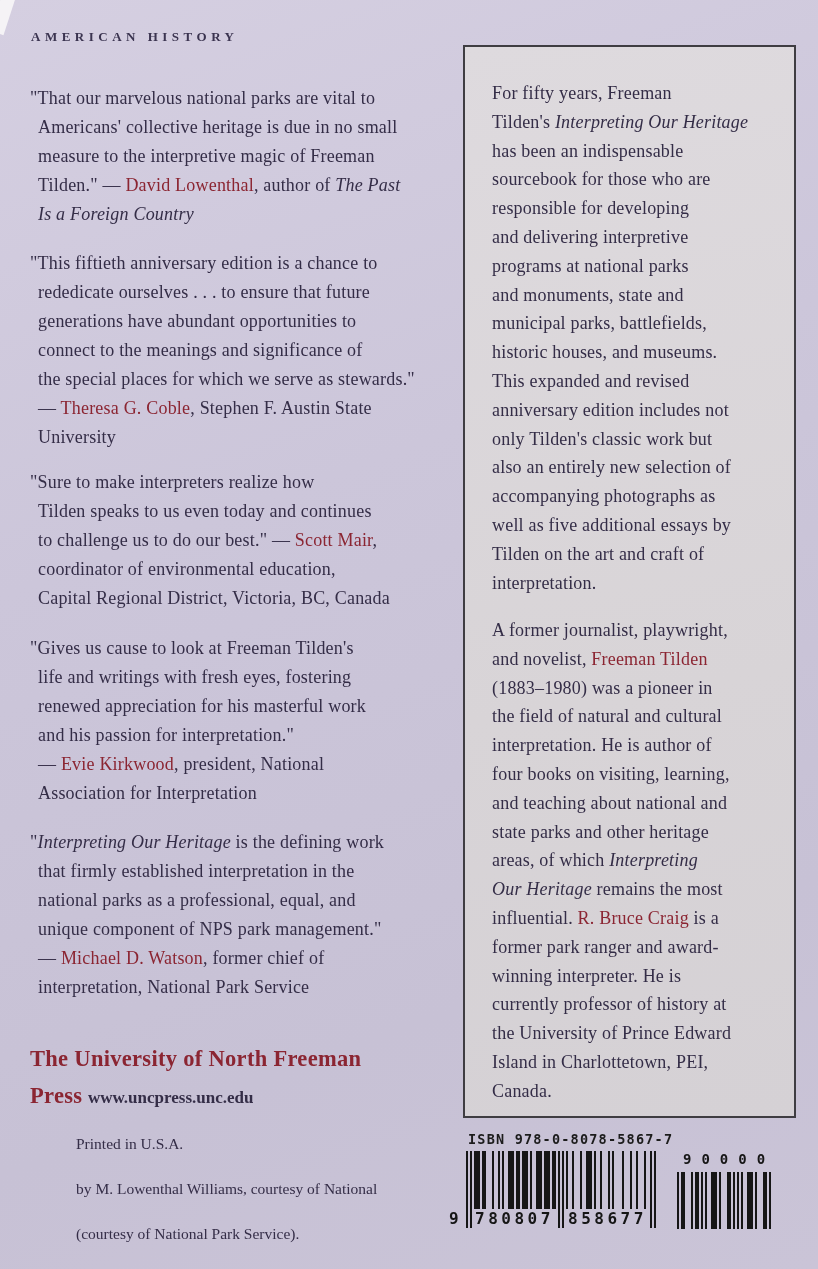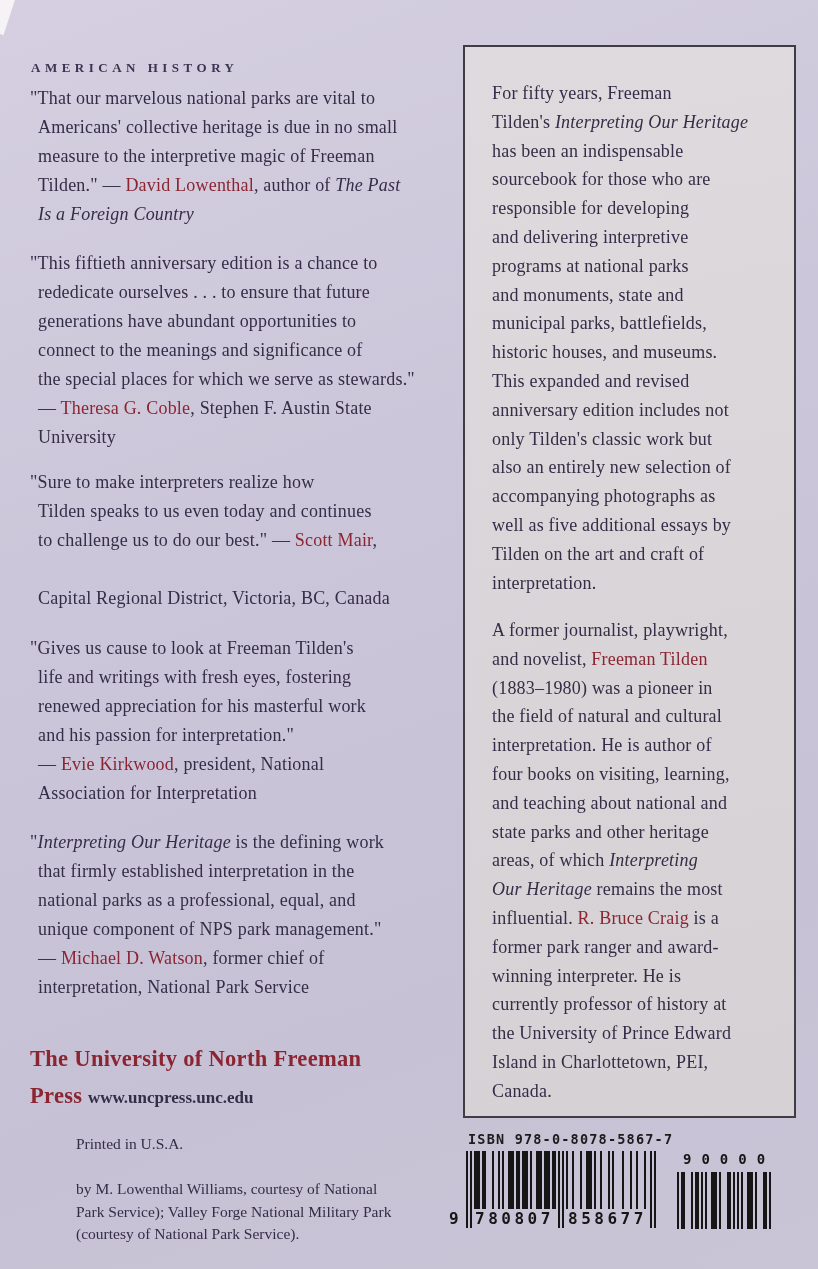--- a/index.html
+++ b/index.html
@@ -7,21 +7,21 @@
   }
   html,body{margin:0;padding:0;background:#888;}
   .page{
     position:relative; width:818px; height:1269px; margin:0 auto; overflow:hidden;
     background:linear-gradient(160deg,#d5cfe1 0%, #ccc6da 38%, #c7c1d5 75%, #cac4d7 100%);
     font-family:"Liberation Serif", serif; color:var(--text);
   }
   .edge-flash{position:absolute; left:-4px; top:-6px; width:14px; height:40px; background:#f5f3f6; transform:rotate(18deg);}
   .category{
     position:absolute; left:31px; top:29px; font-size:13px; font-weight:bold;
-    letter-spacing:4.5px; color:#3b3450;margin-top:31px;
+    letter-spacing:4.5px; color:#3b3450;
   }
   .quote{
     position:absolute; left:30px; width:442px; font-size:18px; line-height:29px;
     letter-spacing:0.2px; padding-left:8px; text-indent:-8px;
   }
   .q1{top:84px;} .q2{top:249px;} .q3{top:468px;} .q4{top:634px;} .q5{top:828px;}
   .seg-name{font-weight:normal; color:var(--accent);}
   .seg-italic{font-style:italic;}
   .publisher{position:absolute; left:30px; top:1040px; font-size:22.5px; line-height:37px;}
   .seg-pub{font-weight:bold; color:var(--accent); letter-spacing:0.3px;}
@@ -56,26 +56,26 @@
 </head>
 <body>
 
 <div class="page">
   <div class="edge-flash"></div>
 
   <div class="category">AMERICAN HISTORY</div>
 
   <div class="quote q1"><span>"That our marvelous national parks are vital to</span><br><span>Americans' collective heritage is due in no small</span><br><span>measure to the interpretive magic of Freeman</span><br><span>Tilden." — </span><span class="seg-name">David Lowenthal</span><span>, author of </span><span class="seg-italic">The Past</span><br><span class="seg-italic">Is a Foreign Country</span></div>
   <div class="quote q2"><span>"This fiftieth anniversary edition is a chance to</span><br><span>rededicate ourselves . . . to ensure that future</span><br><span>generations have abundant opportunities to</span><br><span>connect to the meanings and significance of</span><br><span>the special places for which we serve as stewards."</span><br><span>— </span><span class="seg-name">Theresa G. Coble</span><span>, Stephen F. Austin State</span><br><span>University</span></div>
-  <div class="quote q3"><span>"Sure to make interpreters realize how</span><br><span>Tilden speaks to us even today and continues</span><br><span>to challenge us to do our best." — </span><span class="seg-name">Scott Mair</span><span>,</span><br><br><span>Capital Regional District, Victoria, BC, Canada</span></div>
+  <div class="quote q3"><span>"Sure to make interpreters realize how</span><br><span>Tilden speaks to us even today and continues</span><br><span>to challenge us to do our best." — </span><span class="seg-name">Scott Mair</span><span>,</span><br><span>coordinator of environmental education,</span><br><span>Capital Regional District, Victoria, BC, Canada</span></div>
   <div class="quote q4"><span>"Gives us cause to look at Freeman Tilden's</span><br><span>life and writings with fresh eyes, fostering</span><br><span>renewed appreciation for his masterful work</span><br><span>and his passion for interpretation."</span><br><span>— </span><span class="seg-name">Evie Kirkwood</span><span>, president, National</span><br><span>Association for Interpretation</span></div>
   <div class="quote q5"><span>"</span><span class="seg-italic">Interpreting Our Heritage</span><span> is the defining work</span><br><span>that firmly established interpretation in the</span><br><span>national parks as a professional, equal, and</span><br><span>unique component of NPS park management."</span><br><span>— </span><span class="seg-name">Michael D. Watson</span><span>, former chief of</span><br><span>interpretation, National Park Service</span></div>
 
   <div class="publisher"><span class="seg-pub">The University of North Freeman</span><br><span class="seg-pub">Press</span><span> </span><span class="seg-url">www.uncpress.unc.edu</span></div>
-  <div class="printed"><span>Printed in U.S.A.</span><br><br><span>by M. Lowenthal Williams, courtesy of National</span><br><span>Park Service); Valley Forge National Military Park</span><br><span>(courtesy of National Park Service).</span></div>
+  <div class="printed"><span>Printed in U.S.A.</span><br><br><span>by M. Lowenthal Williams, courtesy of National</span><br><br><span>(courtesy of National Park Service).</span></div>
 
   <div class="desc-box"></div>
   <div class="desc p1"><span>For fifty years, Freeman</span><br><span>Tilden's </span><span class="seg-italic">Interpreting Our Heritage</span><br><span>has been an indispensable</span><br><span>sourcebook for those who are</span><br><span>responsible for developing</span><br><span>and delivering interpretive</span><br><span>programs at national parks</span><br><span>and monuments, state and</span><br><span>municipal parks, battlefields,</span><br><span>historic houses, and museums.</span><br><span>This expanded and revised</span><br><span>anniversary edition includes not</span><br><span>only Tilden's classic work but</span><br><span>also an entirely new selection of</span><br><span>accompanying photographs as</span><br><span>well as five additional essays by</span><br><span>Tilden on the art and craft of</span><br><span>interpretation.</span></div>
   <div class="desc p2"><span>A former journalist, playwright,</span><br><span>and novelist, </span><span class="seg-name">Freeman Tilden</span><br><span>(1883–1980) was a pioneer in</span><br><span>the field of natural and cultural</span><br><span>interpretation. He is author of</span><br><span>four books on visiting, learning,</span><br><span>and teaching about national and</span><br><span>state parks and other heritage</span><br><span>areas, of which </span><span class="seg-italic">Interpreting</span><br><span class="seg-italic">Our Heritage</span><span> remains the most</span><br><span>influential. </span><span class="seg-name">R. Bruce Craig</span><span> is a</span><br><span>former park ranger and award-</span><br><span>winning interpreter. He is</span><br><span>currently professor of history at</span><br><span>the University of Prince Edward</span><br><span>Island in Charlottetown, PEI,</span><br><span>Canada.</span></div>
 
   <div class="isbn-label">ISBN 978-0-8078-5867-7</div>
 
   <div class="bc-main">
     <svg id="bc-main-svg" width="190" height="77">
         <rect x="0" y="0" width="2" height="77" fill="var(--bar)"></rect>

